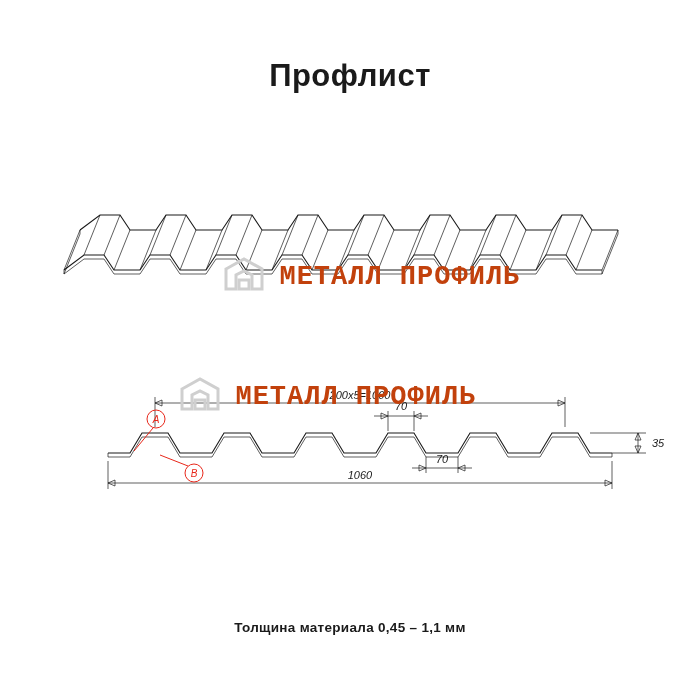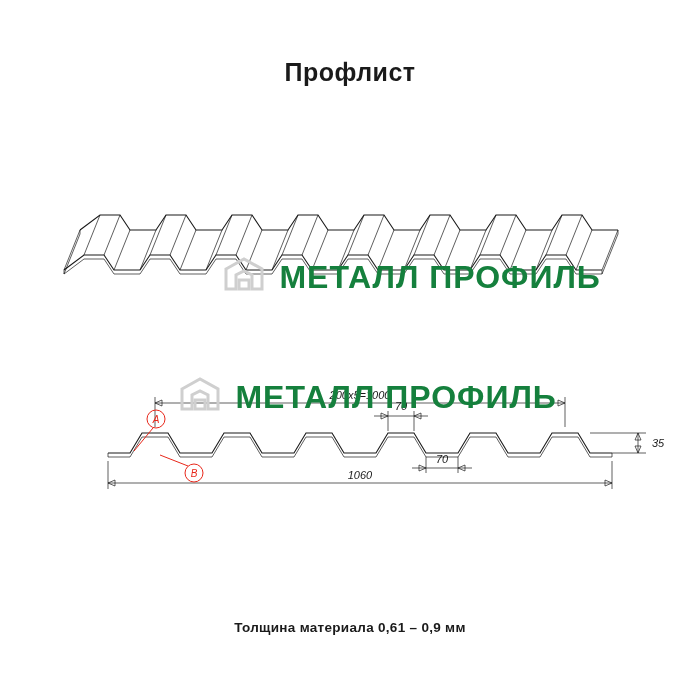--- a/index.html
+++ b/index.html
@@ -18,21 +18,21 @@
   .page {
     position: absolute;
     inset: 0;
   }
   .title {
     position: absolute;
     top: 58px;
     left: 0;
     width: 700px;
     text-align: center;
-    font-size: 25px;
+    font-size: 31px;
     font-weight: bold;
     letter-spacing: 0.5px;
     color: #1a1a1a;
   }
   .subtitle {
     position: absolute;
     top: 104px;
     left: 0;
     width: 700px;
     text-align: center;
@@ -67,27 +67,28 @@
     font-style: italic;
   }
   .watermark {
     position: absolute;
     pointer-events: none;
     user-select: none;
   }
   .wm1 { top: 255px; left: 222px; }
   .wm2 { top: 375px; left: 178px; }
   .wm-text {
-    font-size: 32px;
-    font-weight: bold;
-    color: #15803d;
+    font-size: 27px;
+    font-weight: bold;
+    color: #c2410c;
     letter-spacing: 1px;
     white-space: nowrap;
     display: inline-block;
     vertical-align: middle;
+    font-family: Liberation Mono, monospace;
   }
   .wm-logo {
     display: inline-block;
     vertical-align: middle;
     margin-right: 9px;
   }
   svg { display: block; overflow: visible; }
   .ln { fill: none; stroke: #1a1a1a; stroke-width: 1.1; }
   .ln-thin { fill: none; stroke: #1a1a1a; stroke-width: 0.7; }
   .dim { fill: none; stroke: #1a1a1a; stroke-width: 0.7; }
@@ -219,15 +220,15 @@
   <div class="watermark wm2">
     <span class="wm-logo">
       <svg width="44" height="44" viewBox="0 0 44 44">
         <path d="M4 14 L22 4 L40 14 L40 34 L30 34 L30 20 L22 16 L14 20 L14 34 L4 34 Z" fill="none" stroke="#cfcfcf" stroke-width="3"></path>
         <rect x="17" y="25" width="10" height="9" fill="none" stroke="#cfcfcf" stroke-width="3"></rect>
       </svg>
     </span>
     <span class="wm-text">МЕТАЛЛ ПРОФИЛЬ</span>
   </div>
 
-  <div class="footer-note">Толщина материала 0,61 – 0,9 мм</div>
+  <div class="footer-note">Толщина материала 0,45 – 1,1 мм</div>
 
 </div>
 
 </body></html>

